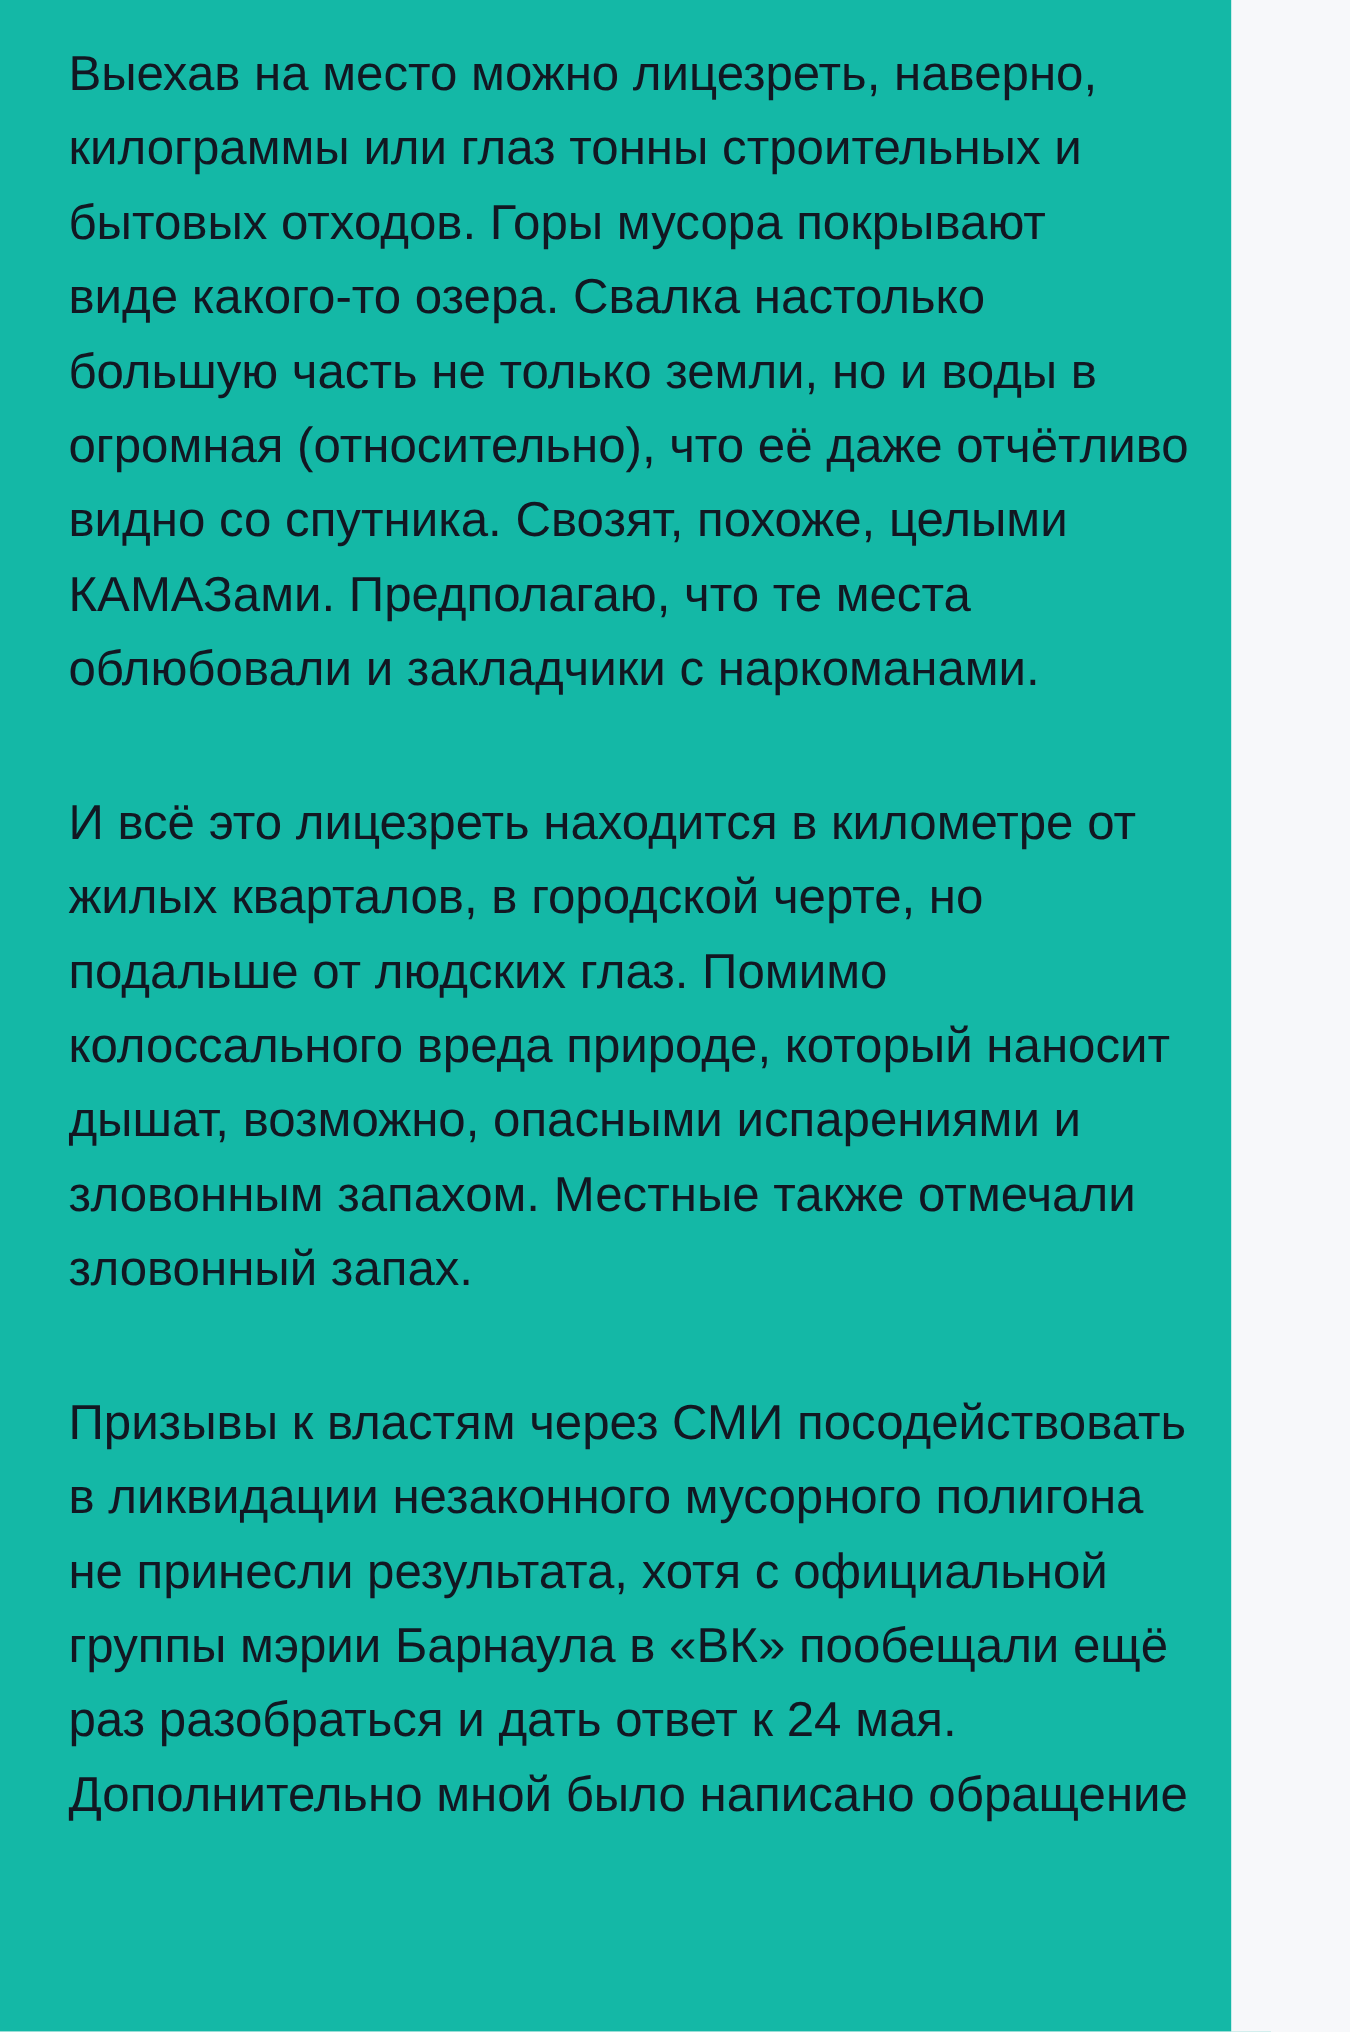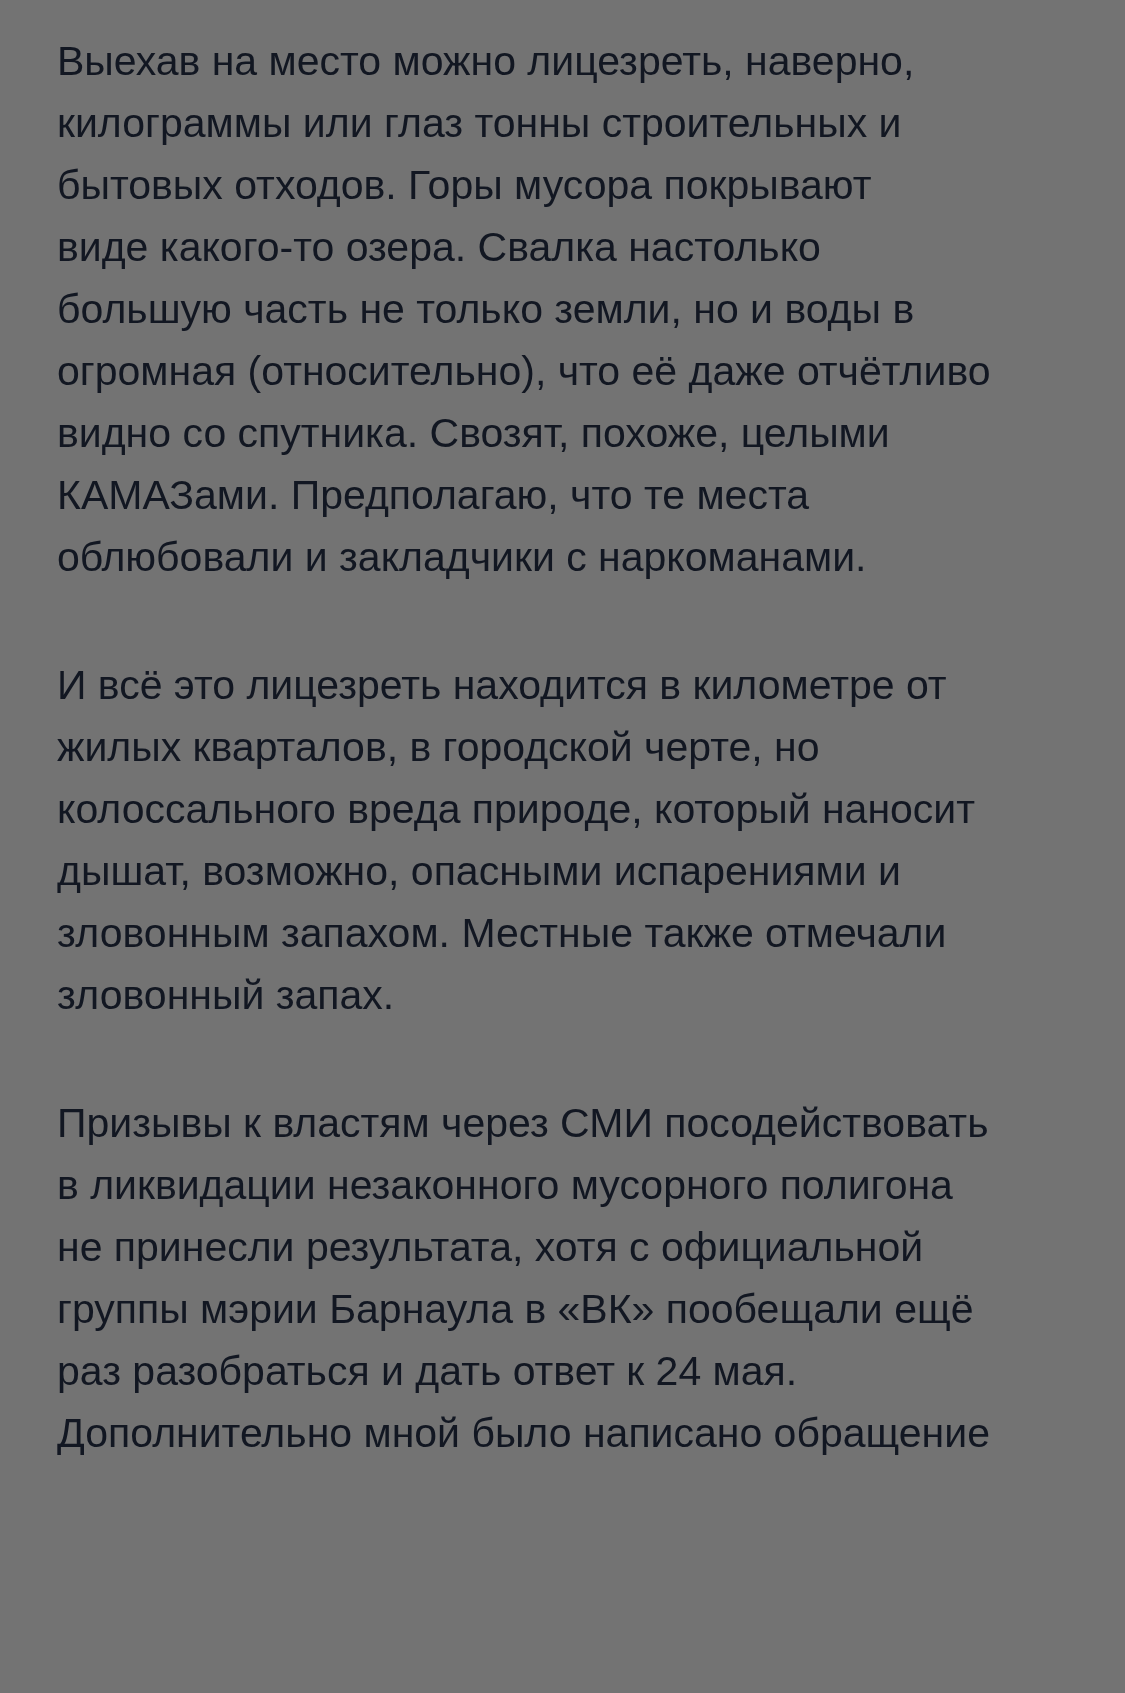--- a/index.html
+++ b/index.html
@@ -1,24 +1,24 @@
 <!DOCTYPE html>
 <html lang="ru"><head>
 <meta charset="utf-8">
 <style>
   html, body {
     margin: 0;
     padding: 0;
     background: #f7f8fa;
   }
   .page {
-    width: 1125px;
+    width: 1026px;
     min-height: 1693px;
     box-sizing: border-box;
-    background: #737373;
+    background: #14b8a6;
   }
   .article {
     padding: 30px 56px 40px 57px;
     font-family: "Liberation Sans", "DejaVu Sans", sans-serif;
     font-size: 41px;
     font-weight: 400;
     line-height: 62px;
     color: #121722;
     letter-spacing: 0px;
   }
@@ -46,20 +46,21 @@
         <span class="line">виде какого-то озера. Свалка настолько</span>
         <span class="line">большую часть не только земли, но и воды в</span>
         <span class="line">огромная (относительно), что её даже отчётливо</span>
         <span class="line">видно со спутника. Свозят, похоже, целыми</span>
         <span class="line">КАМАЗами. Предполагаю, что те места</span>
         <span class="line">облюбовали и закладчики с наркоманами.</span>
       </p>
       <p class="para">
         <span class="line">И всё это лицезреть находится в километре от</span>
         <span class="line">жилых кварталов, в городской черте, но</span>
+        <span class="line">подальше от людских глаз. Помимо</span>
         <span class="line">колоссального вреда природе, который наносит</span>
         <span class="line">дышат, возможно, опасными испарениями и</span>
         <span class="line">зловонным запахом. Местные также отмечали</span>
         <span class="line">зловонный запах.</span>
       </p>
       <p class="para">
         <span class="line">Призывы к властям через СМИ посодействовать</span>
         <span class="line">в ликвидации незаконного мусорного полигона</span>
         <span class="line">не принесли результата, хотя с официальной</span>
         <span class="line">группы мэрии Барнаула в «ВК» пообещали ещё</span>

